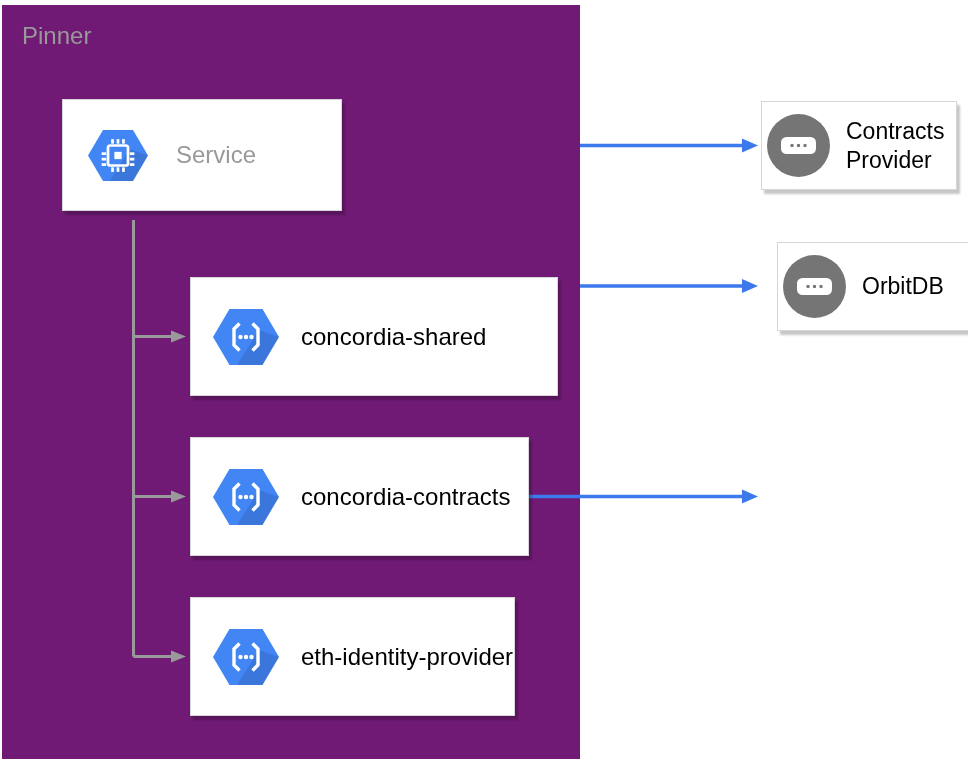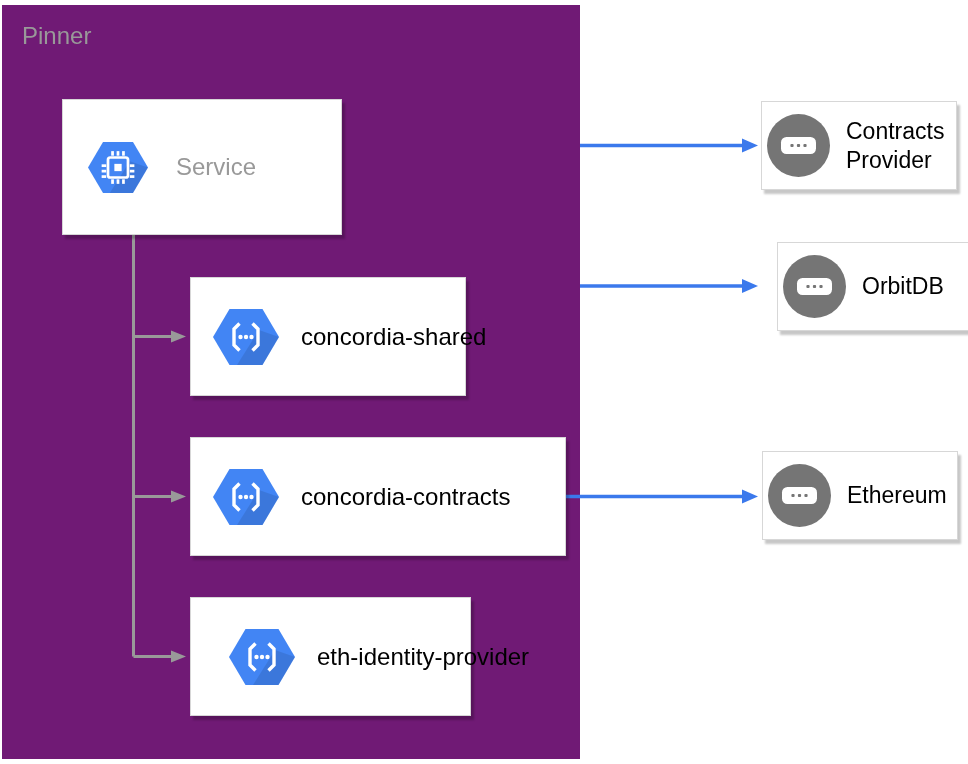--- a/index.html
+++ b/index.html
@@ -39,24 +39,24 @@
     align-items: center;
   }
   .node .label {
     font-size: 24px;
     color: #000000;
     white-space: nowrap;
   }
   .label-muted { color: #999999 !important; }
   .icon { flex: 0 0 auto; display: block; }
 
-  .node-service  { left: 62px;  top: 99px;  width: 280px; height: 136px; padding-left: 25px; gap: 28px; }
-  .node-shared   { left: 190px; top: 277px; width: 276px; height: 119px; padding-left: 22px; gap: 22px; }
-  .node-contracts{ left: 190px; top: 437px; width: 376px; height: 119px; padding-left: 22px; gap: 22px; }
-  .node-ethid    { left: 190px; top: 597px; width: 281px; height: 119px; padding-left: 38px; gap: 22px; }
+  .node-service  { left: 62px;  top: 99px;  width: 280px; height: 112px; padding-left: 25px; gap: 28px; }
+  .node-shared   { left: 190px; top: 277px; width: 368px; height: 119px; padding-left: 22px; gap: 22px; }
+  .node-contracts{ left: 190px; top: 437px; width: 339px; height: 119px; padding-left: 22px; gap: 22px; }
+  .node-ethid    { left: 190px; top: 597px; width: 325px; height: 119px; padding-left: 22px; gap: 22px; }
 
   .node-right { width: 196px; height: 89px; padding-left: 5px; gap: 16px; }
   .node-right .label { font-size: 23px; line-height: 29px; white-space: normal; }
   .node-cp       { left: 761px; top: 101px; }
   .node-orbit    { left: 761px; top: 242px; margin-left: 16px; }
   .node-ethereum { left: 762px; top: 451px; }
 </style>
 </head>
 <body>
 
@@ -176,24 +176,14 @@
     <svg class="icon" width="63" height="63" viewBox="0 0 63 63">
       <circle cx="31.5" cy="31.5" r="31.5" fill="#757575"></circle>
       <rect x="14" y="23" width="35" height="17" rx="5.5" fill="#ffffff"></rect>
       <rect x="23.4" y="29.9" width="3.2" height="3.2" rx="1" fill="#757575"></rect>
       <rect x="29.9" y="29.9" width="3.2" height="3.2" rx="1" fill="#757575"></rect>
       <rect x="36.4" y="29.9" width="3.2" height="3.2" rx="1" fill="#757575"></rect>
     </svg>
     <span class="label">OrbitDB</span>
   </div>
 
-  <div class="node node-right node-ethereum">
-    <svg class="icon" width="63" height="63" viewBox="0 0 63 63">
-      <circle cx="31.5" cy="31.5" r="31.5" fill="#757575"></circle>
-      <rect x="14" y="23" width="35" height="17" rx="5.5" fill="#ffffff"></rect>
-      <rect x="23.4" y="29.9" width="3.2" height="3.2" rx="1" fill="#757575"></rect>
-      <rect x="29.9" y="29.9" width="3.2" height="3.2" rx="1" fill="#757575"></rect>
-      <rect x="36.4" y="29.9" width="3.2" height="3.2" rx="1" fill="#757575"></rect>
-    </svg>
-    <span class="label">Ethereum</span>
-  </div>
 
 </div>
 
 </body></html>

